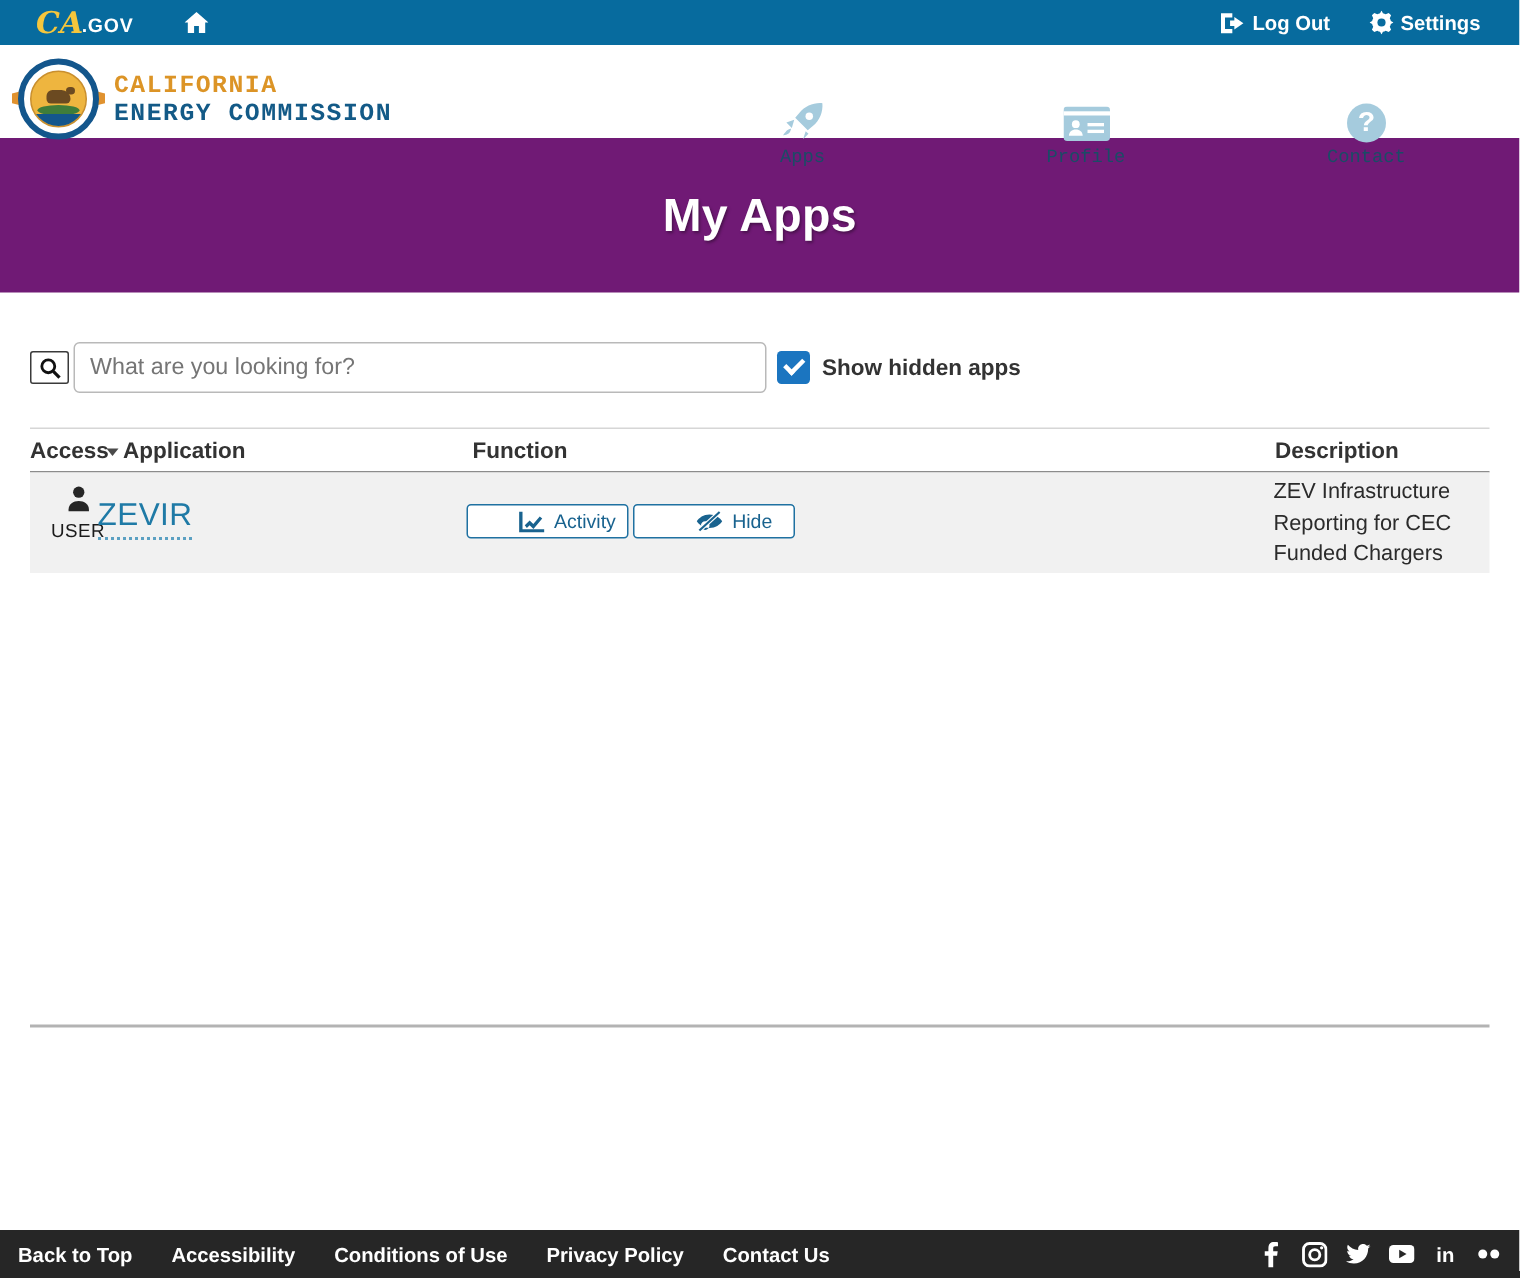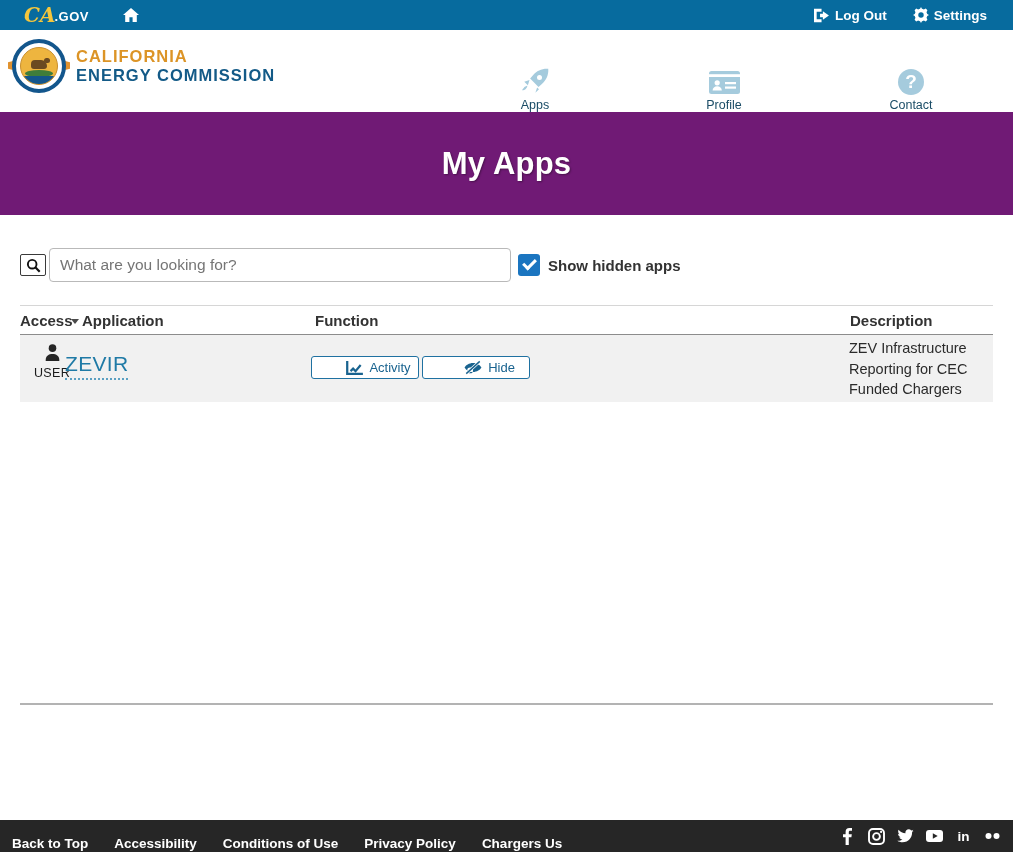--- a/index.html
+++ b/index.html
@@ -11,21 +11,21 @@
   }
   
   .topbar{height:30px;background:#076b9e;display:flex;align-items:center;padding:0 26px;box-sizing:border-box;}
   .brand{display:flex;align-items:flex-end;cursor:pointer;margin-left:-2px;}
   .brand-ca{font-family:"DejaVu Serif","Liberation Serif",serif;font-style:italic;font-weight:bold;font-size:20px;color:#f5c63c;line-height:20px;}
   .brand-gov{font-size:13px;font-weight:bold;color:#fff;letter-spacing:.5px;margin-left:-1px;margin-bottom:1px;}
   .home-btn{margin-left:34px;display:flex;align-items:center;cursor:pointer;}
   .topbar-right{margin-left:auto;display:flex;align-items:center;gap:26px;}
   .topbar-link{display:flex;align-items:center;gap:5px;color:#fff;font-size:13.5px;font-weight:bold;cursor:pointer;}
   
-  .header{height:82px;background:#fff;position:relative;}
+  .header{height:62px;background:#fff;position:relative;font-family:Liberation Mono, monospace;}
   .logo{position:absolute;left:8px;top:8px;display:flex;align-items:center;cursor:pointer;}
   .seal-wrap{position:relative;width:62px;height:56px;}
   .seal-wing{position:absolute;top:21px;width:13px;height:13px;background:#e0922f;}
   .seal-wing.left{left:0;clip-path:polygon(100% 0,0 25%,0 75%,100% 100%);}
   .seal-wing.right{right:0;clip-path:polygon(0 0,100% 25%,100% 75%,0 100%);}
   .seal{position:absolute;left:4px;top:1px;width:46px;height:46px;border-radius:50%;background:#fff;border:4px solid #13568c;}
   .seal-inner{position:absolute;inset:4px;border-radius:50%;background:#eeb53f;overflow:hidden;border:1px solid #c98f2e;}
   .seal-bear{position:absolute;top:12px;left:10px;width:16px;height:9px;background:#6b4a21;border-radius:4px 6px 3px 3px;}
   .seal-bear:before{content:"";position:absolute;right:-3px;top:-2px;width:6px;height:5px;background:#6b4a21;border-radius:3px;}
   .seal-ground{position:absolute;bottom:7px;left:4px;right:4px;height:7px;background:#3f7d3a;border-radius:50%;}
@@ -68,21 +68,21 @@
   .user-role{font-size:12.5px;color:#1b1b1b;letter-spacing:.3px;margin-top:1px;}
   .app-link{position:absolute;left:45px;top:17px;font-size:21px;color:#1f7aa6;cursor:pointer;
     border-bottom:2px dotted #5ba0c2;padding-bottom:2px;letter-spacing:.3px;}
   .fn-btn{position:absolute;top:21px;width:108px;height:23px;background:#fff;border:1px solid #1f71a1;border-radius:3px;
     color:#19638f;font-size:13px;display:flex;align-items:center;justify-content:center;gap:6px;cursor:pointer;box-sizing:border-box;font-family:inherit;padding-left:33px;}
   .btn-activity{left:291px;}
   .btn-hide{left:402px;}
   .row-desc{position:absolute;left:829px;top:3px;width:146px;font-size:14.5px;color:#2b2b2b;line-height:20.5px;}
   .divider{border:none;border-top:2px solid #b3b3b3;margin:301px 0 0 0;}
   
-  .footer{position:absolute;left:0;bottom:0;width:100%;height:30px;background:#262626;display:flex;
+  .footer{position:absolute;left:0;bottom:0;width:100%;height:30px;background:#262626;display:flex;align-items:center;
     padding:16px 12px;box-sizing:border-box;gap:26px;}
   .footer-link{color:#fff;font-size:13.5px;font-weight:600;cursor:pointer;white-space:nowrap;}
   .social{margin-left:auto;display:flex;align-items:center;gap:12px;}
   .social-icon{cursor:pointer;display:flex;align-items:center;justify-content:center;width:17px;height:17px;}
   .linkedin-text{color:#fff;font-weight:bold;font-size:13.5px;line-height:17px;}
   svg{display:block;}
 </style>
 </head>
 <body>
 
@@ -242,21 +242,21 @@
   </div>
 
   <hr class="divider">
 </div>
 
 <div class="footer">
   <span class="footer-link">Back to Top</span>
   <span class="footer-link">Accessibility</span>
   <span class="footer-link">Conditions of Use</span>
   <span class="footer-link">Privacy Policy</span>
-  <span class="footer-link">Chargers Us</span>
+  <span class="footer-link">Contact Us</span>
 
   <div class="social">
     <span class="social-icon">
       <svg width="9" height="17" viewBox="0 0 9 17" fill="#fff">
         <path d="M5.8 17V9.2h2.6L8.8 6.2H5.8V4.3c0-.9.3-1.5 1.5-1.5H9V.1C8.7.1 7.6 0 6.4 0 3.8 0 2.6 1.6 2.6 4v2.2H0v3h2.6V17z"></path>
       </svg>
     </span>
     <span class="social-icon">
       <svg width="17" height="17" viewBox="0 0 17 17" fill="none">
         <rect x="1" y="1" width="15" height="15" rx="4" stroke="#fff" stroke-width="1.9"></rect>

